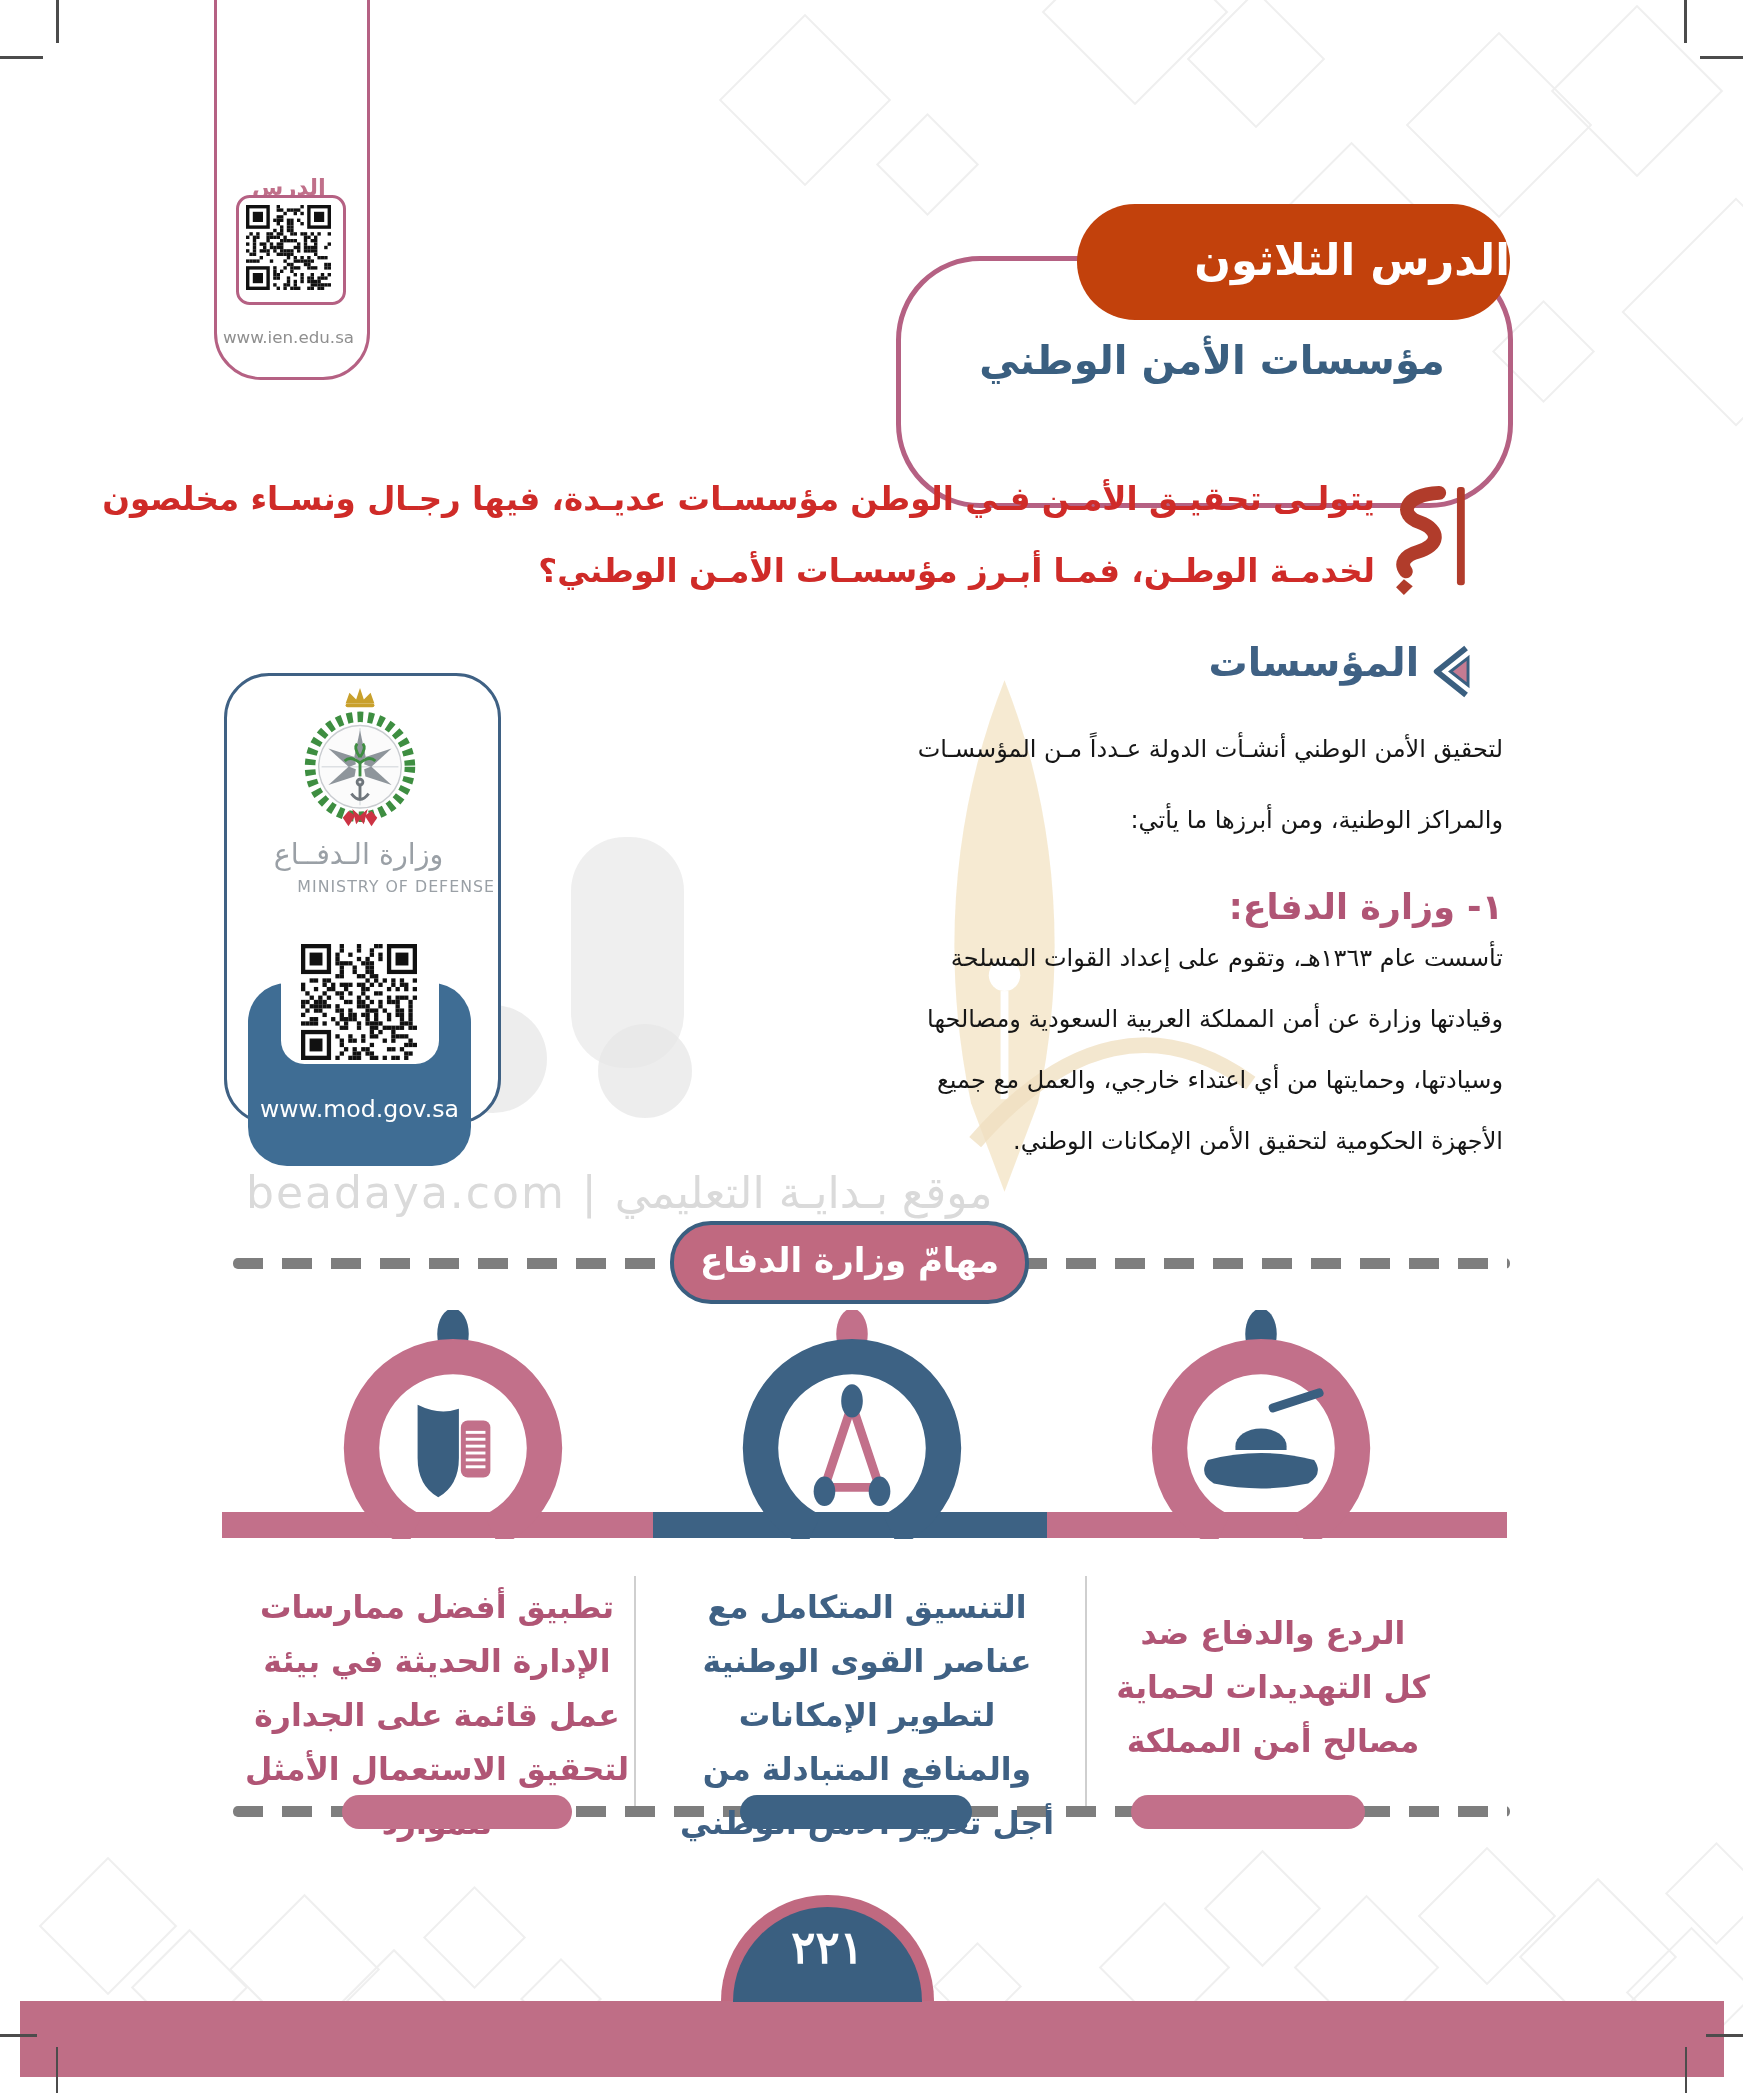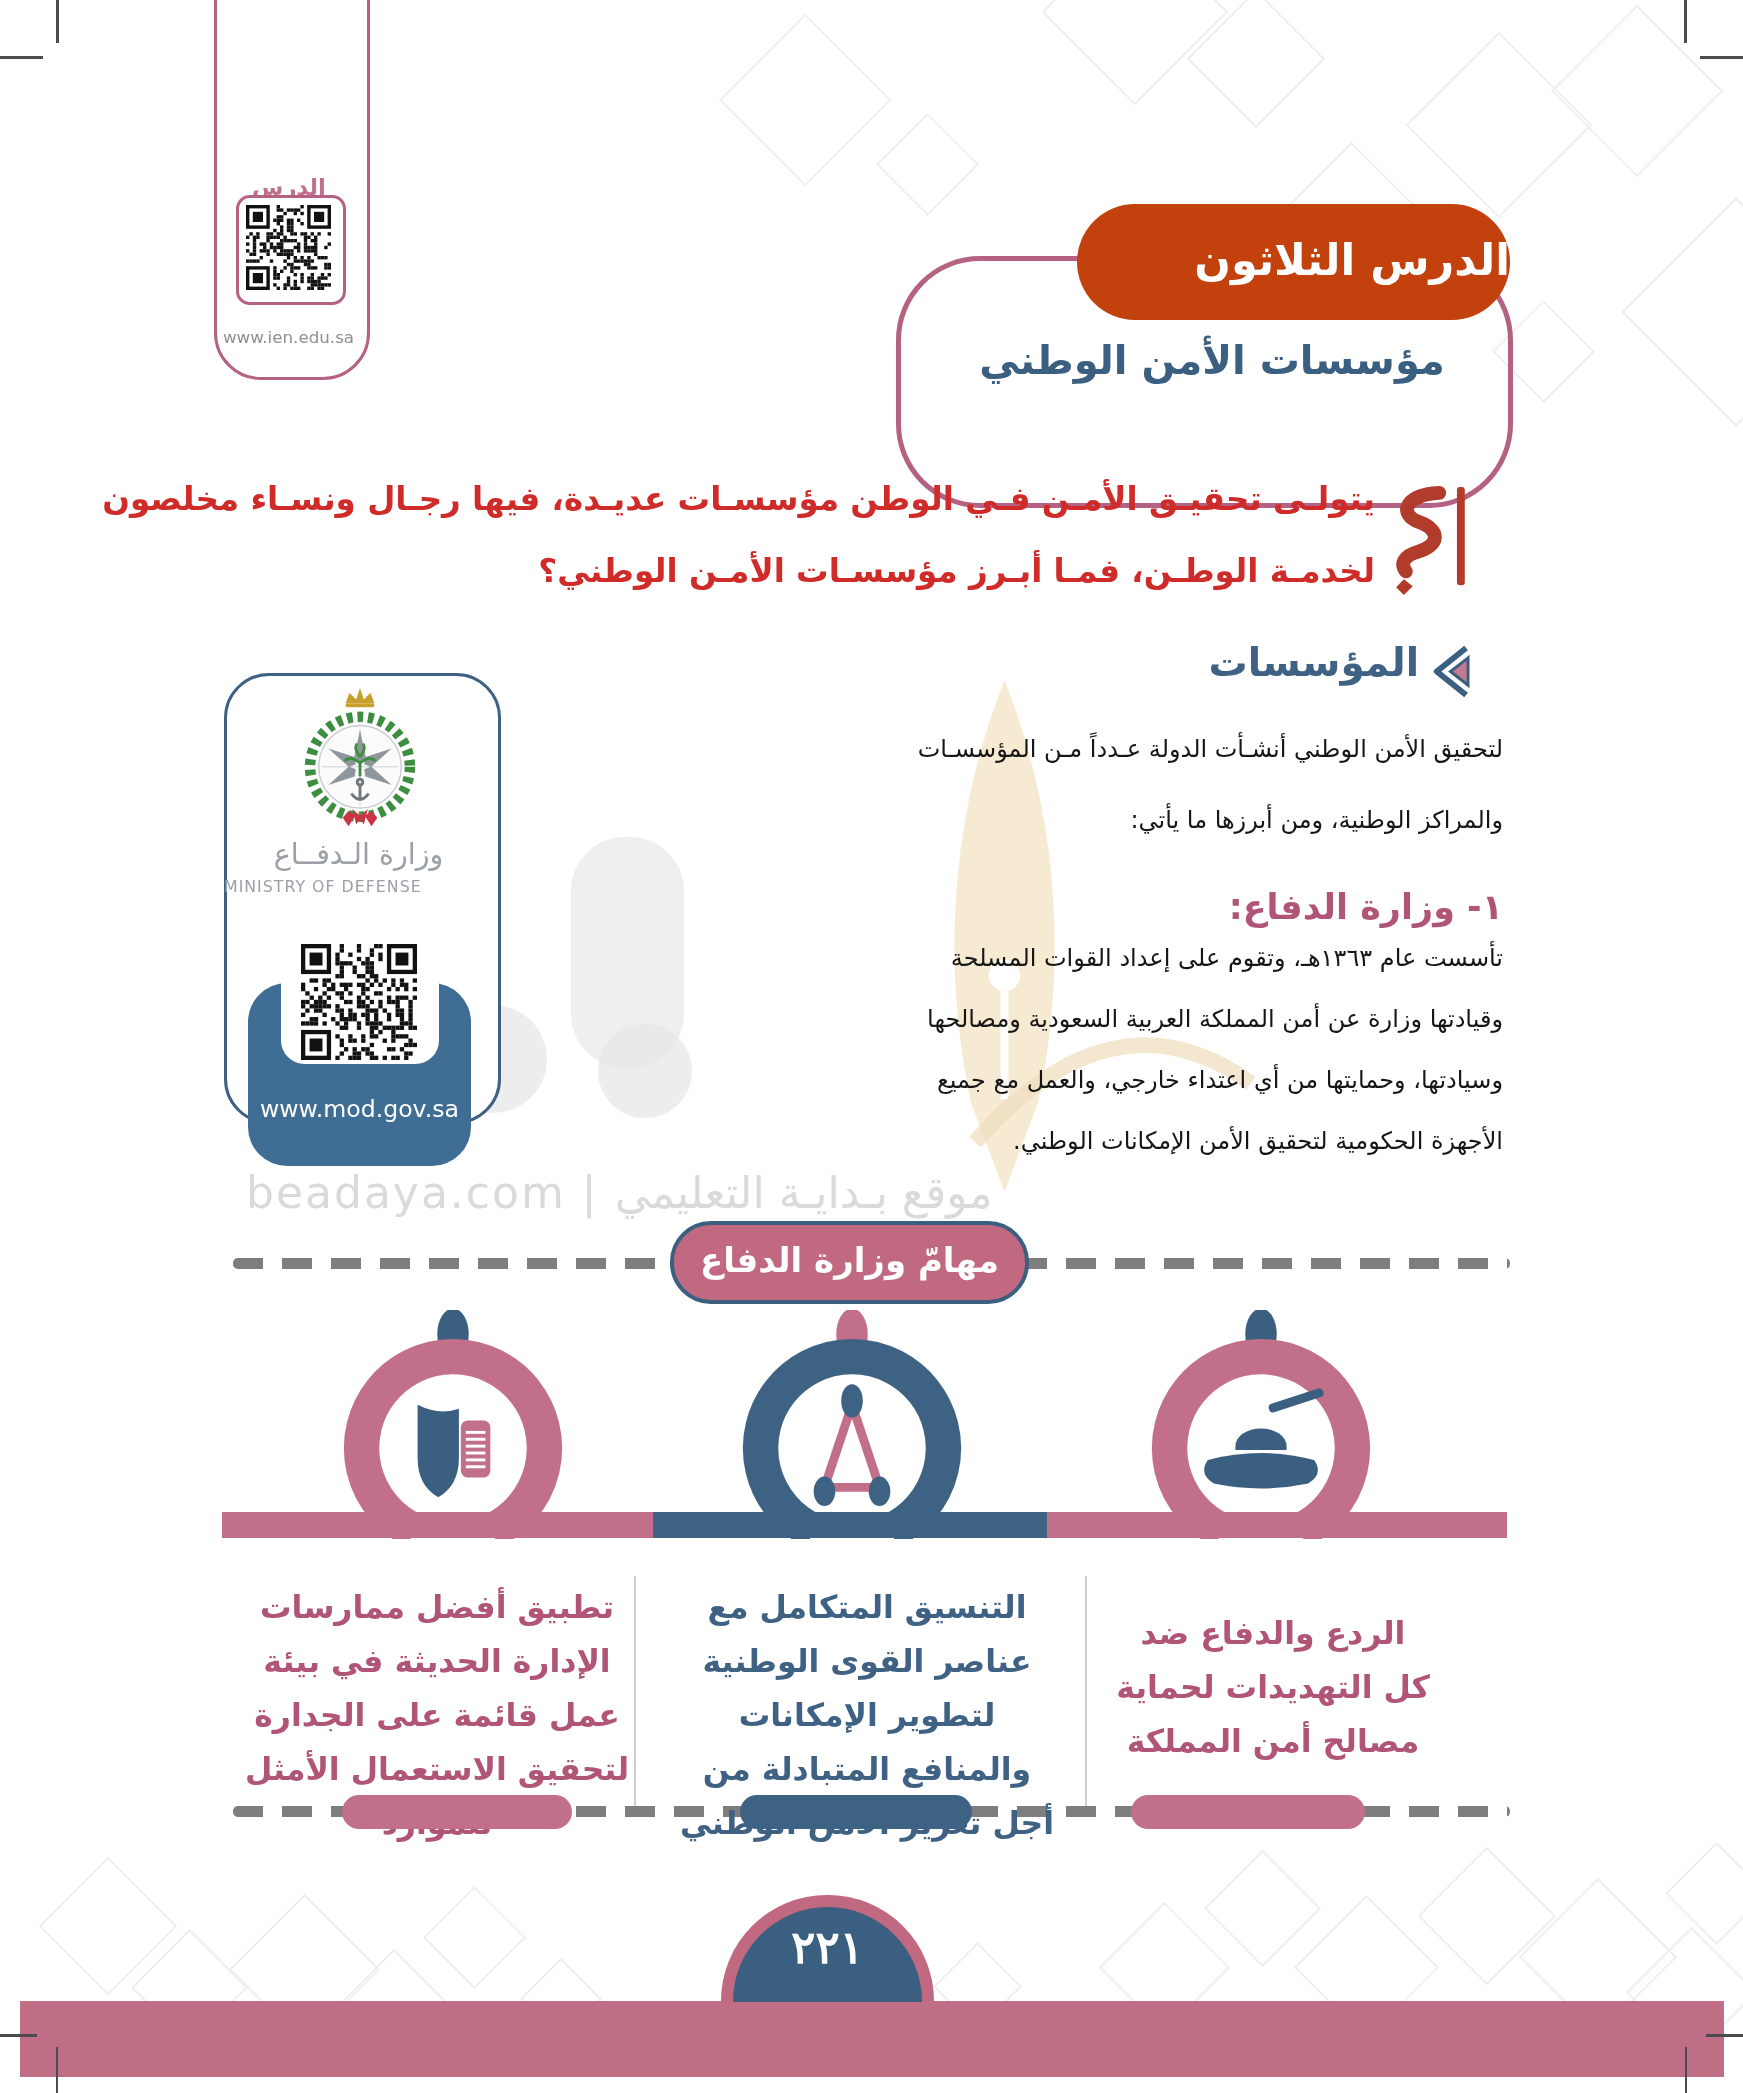--- a/index.html
+++ b/index.html
@@ -21,21 +21,21 @@
   .lessontitle{left:946px;top:337px;width:532px;text-align:center;font-size:40px;font-weight:bold;color:#3a5f80;z-index:3;}
   
   .intro{color:#cf2b28;font-size:32.5px;font-weight:bold;text-align:right;z-index:3;}
   
   .sechead{color:#3f6184;font-size:39px;font-weight:bold;z-index:3;}
   .body-line{color:#161616;font-size:24px;z-index:3;text-align:right;}
   .subhead{color:#b05575;font-size:35px;font-weight:bold;z-index:3;}
   
   .modcard{left:224px;top:673px;width:271px;height:445px;border:3px solid #3f6184;border-radius:45px;background:#fff;z-index:2;}
   .mod-ar{left:233px;top:837px;width:251px;text-align:center;font-size:28.6px;color:#9aa0a6;z-index:3;}
-  .mod-en{left:224px;top:877px;width:271px;text-align:left;font-size:15.8px;letter-spacing:1px;color:#9aa0a6;z-index:3;}
+  .mod-en{left:224px;top:877px;width:271px;text-align:right;font-size:15.8px;letter-spacing:1px;color:#9aa0a6;z-index:3;}
   .modbadge{left:248px;top:983px;width:223px;height:183px;background:#3f6d94;border-radius:39px;z-index:3;}
   .modplate{left:281px;top:934px;width:158px;height:130px;background:#fff;border-radius:23.6px;z-index:4;}
   .mod-url{left:248px;top:1095px;width:223px;text-align:center;font-size:23.6px;color:#ffffff;z-index:5;}
   
   .wmtext{left:246px;top:1167px;width:906px;font-size:44px;color:#dadada;z-index:1;letter-spacing:2px;}
   .wm{z-index:0;opacity:.75;}
   
   .dashline{background:repeating-linear-gradient(90deg,#7e7e7e 0 29.6px,transparent 29.6px 49px);height:10.8px;z-index:2;border-radius:4.9px;}
   .banner{left:670px;top:1221px;width:351px;height:75px;background:#c06980;border:4.9px solid #3a5f80;border-radius:41px;z-index:3;
           color:#fff;font-size:34px;font-weight:bold;text-align:center;line-height:71px;}

